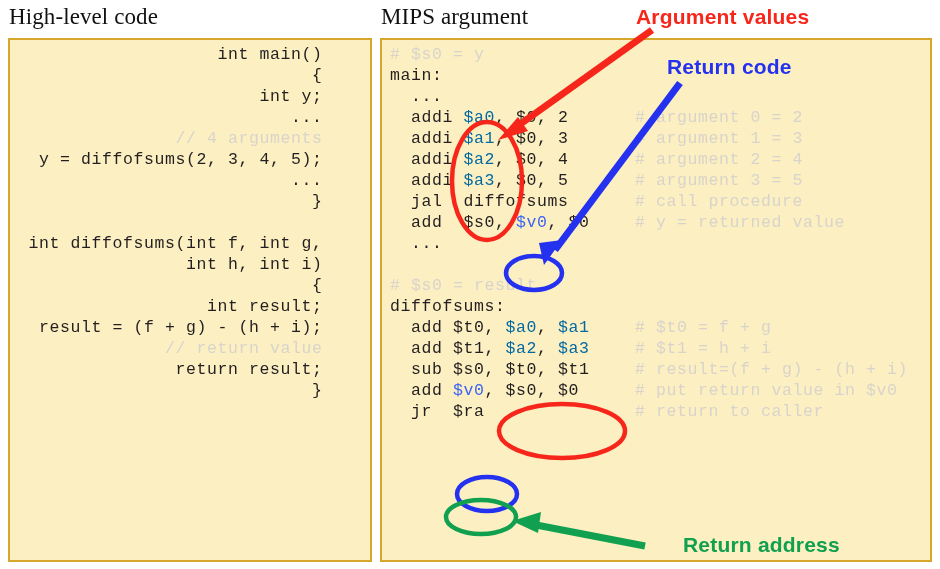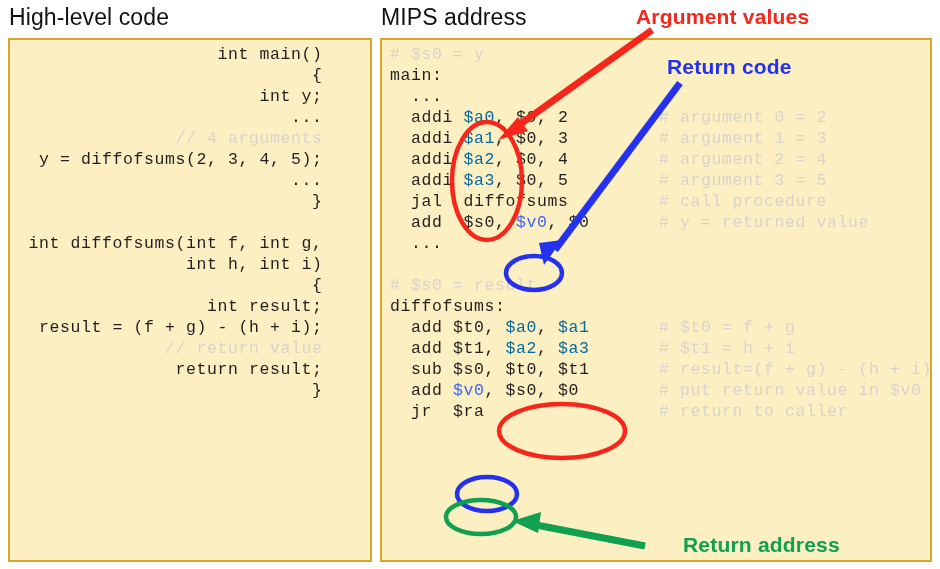--- a/index.html
+++ b/index.html
@@ -10,21 +10,21 @@
   body {
     width: 940px;
     height: 569px;
     position: relative;
     font-family: "Liberation Sans", sans-serif;
     overflow: hidden;
   }
 
   .heading {
     position: absolute;
-    font-family: Liberation Sans, sans-serif;
+    font-family: Liberation Serif, serif;
     font-size: 23px;
     color: #111111;
     white-space: nowrap;
     letter-spacing: 0.1px;
   }
   #heading-left  { left: 9px;  top: 4px; }
   #heading-right { left: 381px; top: 4px; }
 
   .code-panel {
     position: absolute;
@@ -48,21 +48,20 @@
   #code-right { left: 390px; top: 44px; }
 
   .cline { height: 21px; }
   .cmt  { color: #d8d4cb; }
   .reg-a { color: #0369a1; }
   .reg-v { color: #3d63f4; font-family: Liberation Mono, monospace; }
 
   .cols {
     display: grid;
     grid-template-columns: 245px auto;
-    gap: 24px;
   }
   .cols > div { white-space: pre; }
 
   .anno-label {
     position: absolute;
     font-family: "Liberation Sans", sans-serif;
     font-weight: bold;
     font-size: 21px;
     white-space: nowrap;
     letter-spacing: 0.2px;
@@ -76,21 +75,21 @@
     left: 0; top: 0;
     width: 940px;
     height: 569px;
     pointer-events: none;
   }
 </style>
 </head>
 <body>
 
 <div class="heading" id="heading-left">High-level code</div>
-<div class="heading" id="heading-right">MIPS address</div>
+<div class="heading" id="heading-right">MIPS argument</div>
 
 <div class="code-panel" id="panel-left"></div>
 <div class="code-panel" id="panel-right"></div>
 
 <div class="code-block" id="code-left"><div class="cline">int main()</div><div class="cline">{</div><div class="cline">  int y;</div><div class="cline">  ...</div><div class="cline cmt">  // 4 arguments</div><div class="cline">  y = diffofsums(2, 3, 4, 5);</div><div class="cline">  ...</div><div class="cline">}</div><div class="cline">&nbsp;</div><div class="cline">int diffofsums(int f, int g,</div><div class="cline">  int h, int i)</div><div class="cline">{</div><div class="cline">  int result;</div><div class="cline">  result = (f + g) - (h + i);</div><div class="cline cmt">  // return value</div><div class="cline">  return result;</div><div class="cline">}</div></div>
 
 <div class="code-block" id="code-right"><div class="cline cols"><div class="cmt"># $s0 = y</div><div class="cmt">&nbsp;</div></div><div class="cline cols"><div>main:</div><div class="cmt">&nbsp;</div></div><div class="cline cols"><div>  ...</div><div class="cmt">&nbsp;</div></div><div class="cline cols"><div>  addi <span class="reg-a">$a0</span>, $0, 2</div><div class="cmt"># argument 0 = 2</div></div><div class="cline cols"><div>  addi <span class="reg-a">$a1</span>, $0, 3</div><div class="cmt"># argument 1 = 3</div></div><div class="cline cols"><div>  addi <span class="reg-a">$a2</span>, $0, 4</div><div class="cmt"># argument 2 = 4</div></div><div class="cline cols"><div>  addi <span class="reg-a">$a3</span>, $0, 5</div><div class="cmt"># argument 3 = 5</div></div><div class="cline cols"><div>  jal  diffofsums</div><div class="cmt"># call procedure</div></div><div class="cline cols"><div>  add  $s0, <span class="reg-v">$v0</span>, $0</div><div class="cmt"># y = returned value</div></div><div class="cline cols"><div>  ...</div><div class="cmt">&nbsp;</div></div><div class="cline cols"><div>&nbsp;</div><div class="cmt">&nbsp;</div></div><div class="cline cols"><div class="cmt"># $s0 = result</div><div class="cmt">&nbsp;</div></div><div class="cline cols"><div>diffofsums:</div><div class="cmt">&nbsp;</div></div><div class="cline cols"><div>  add $t0, <span class="reg-a">$a0</span>, <span class="reg-a">$a1</span></div><div class="cmt"># $t0 = f + g</div></div><div class="cline cols"><div>  add $t1, <span class="reg-a">$a2</span>, <span class="reg-a">$a3</span></div><div class="cmt"># $t1 = h + i</div></div><div class="cline cols"><div>  sub $s0, $t0, $t1</div><div class="cmt"># result=(f + g) - (h + i)</div></div><div class="cline cols"><div>  add <span class="reg-v">$v0</span>, $s0, $0</div><div class="cmt"># put return value in $v0</div></div><div class="cline cols"><div>  jr  $ra</div><div class="cmt"># return to caller</div></div></div>
 
 <svg class="overlay" id="annotation-overlay" viewBox="0 0 940 569">
 

